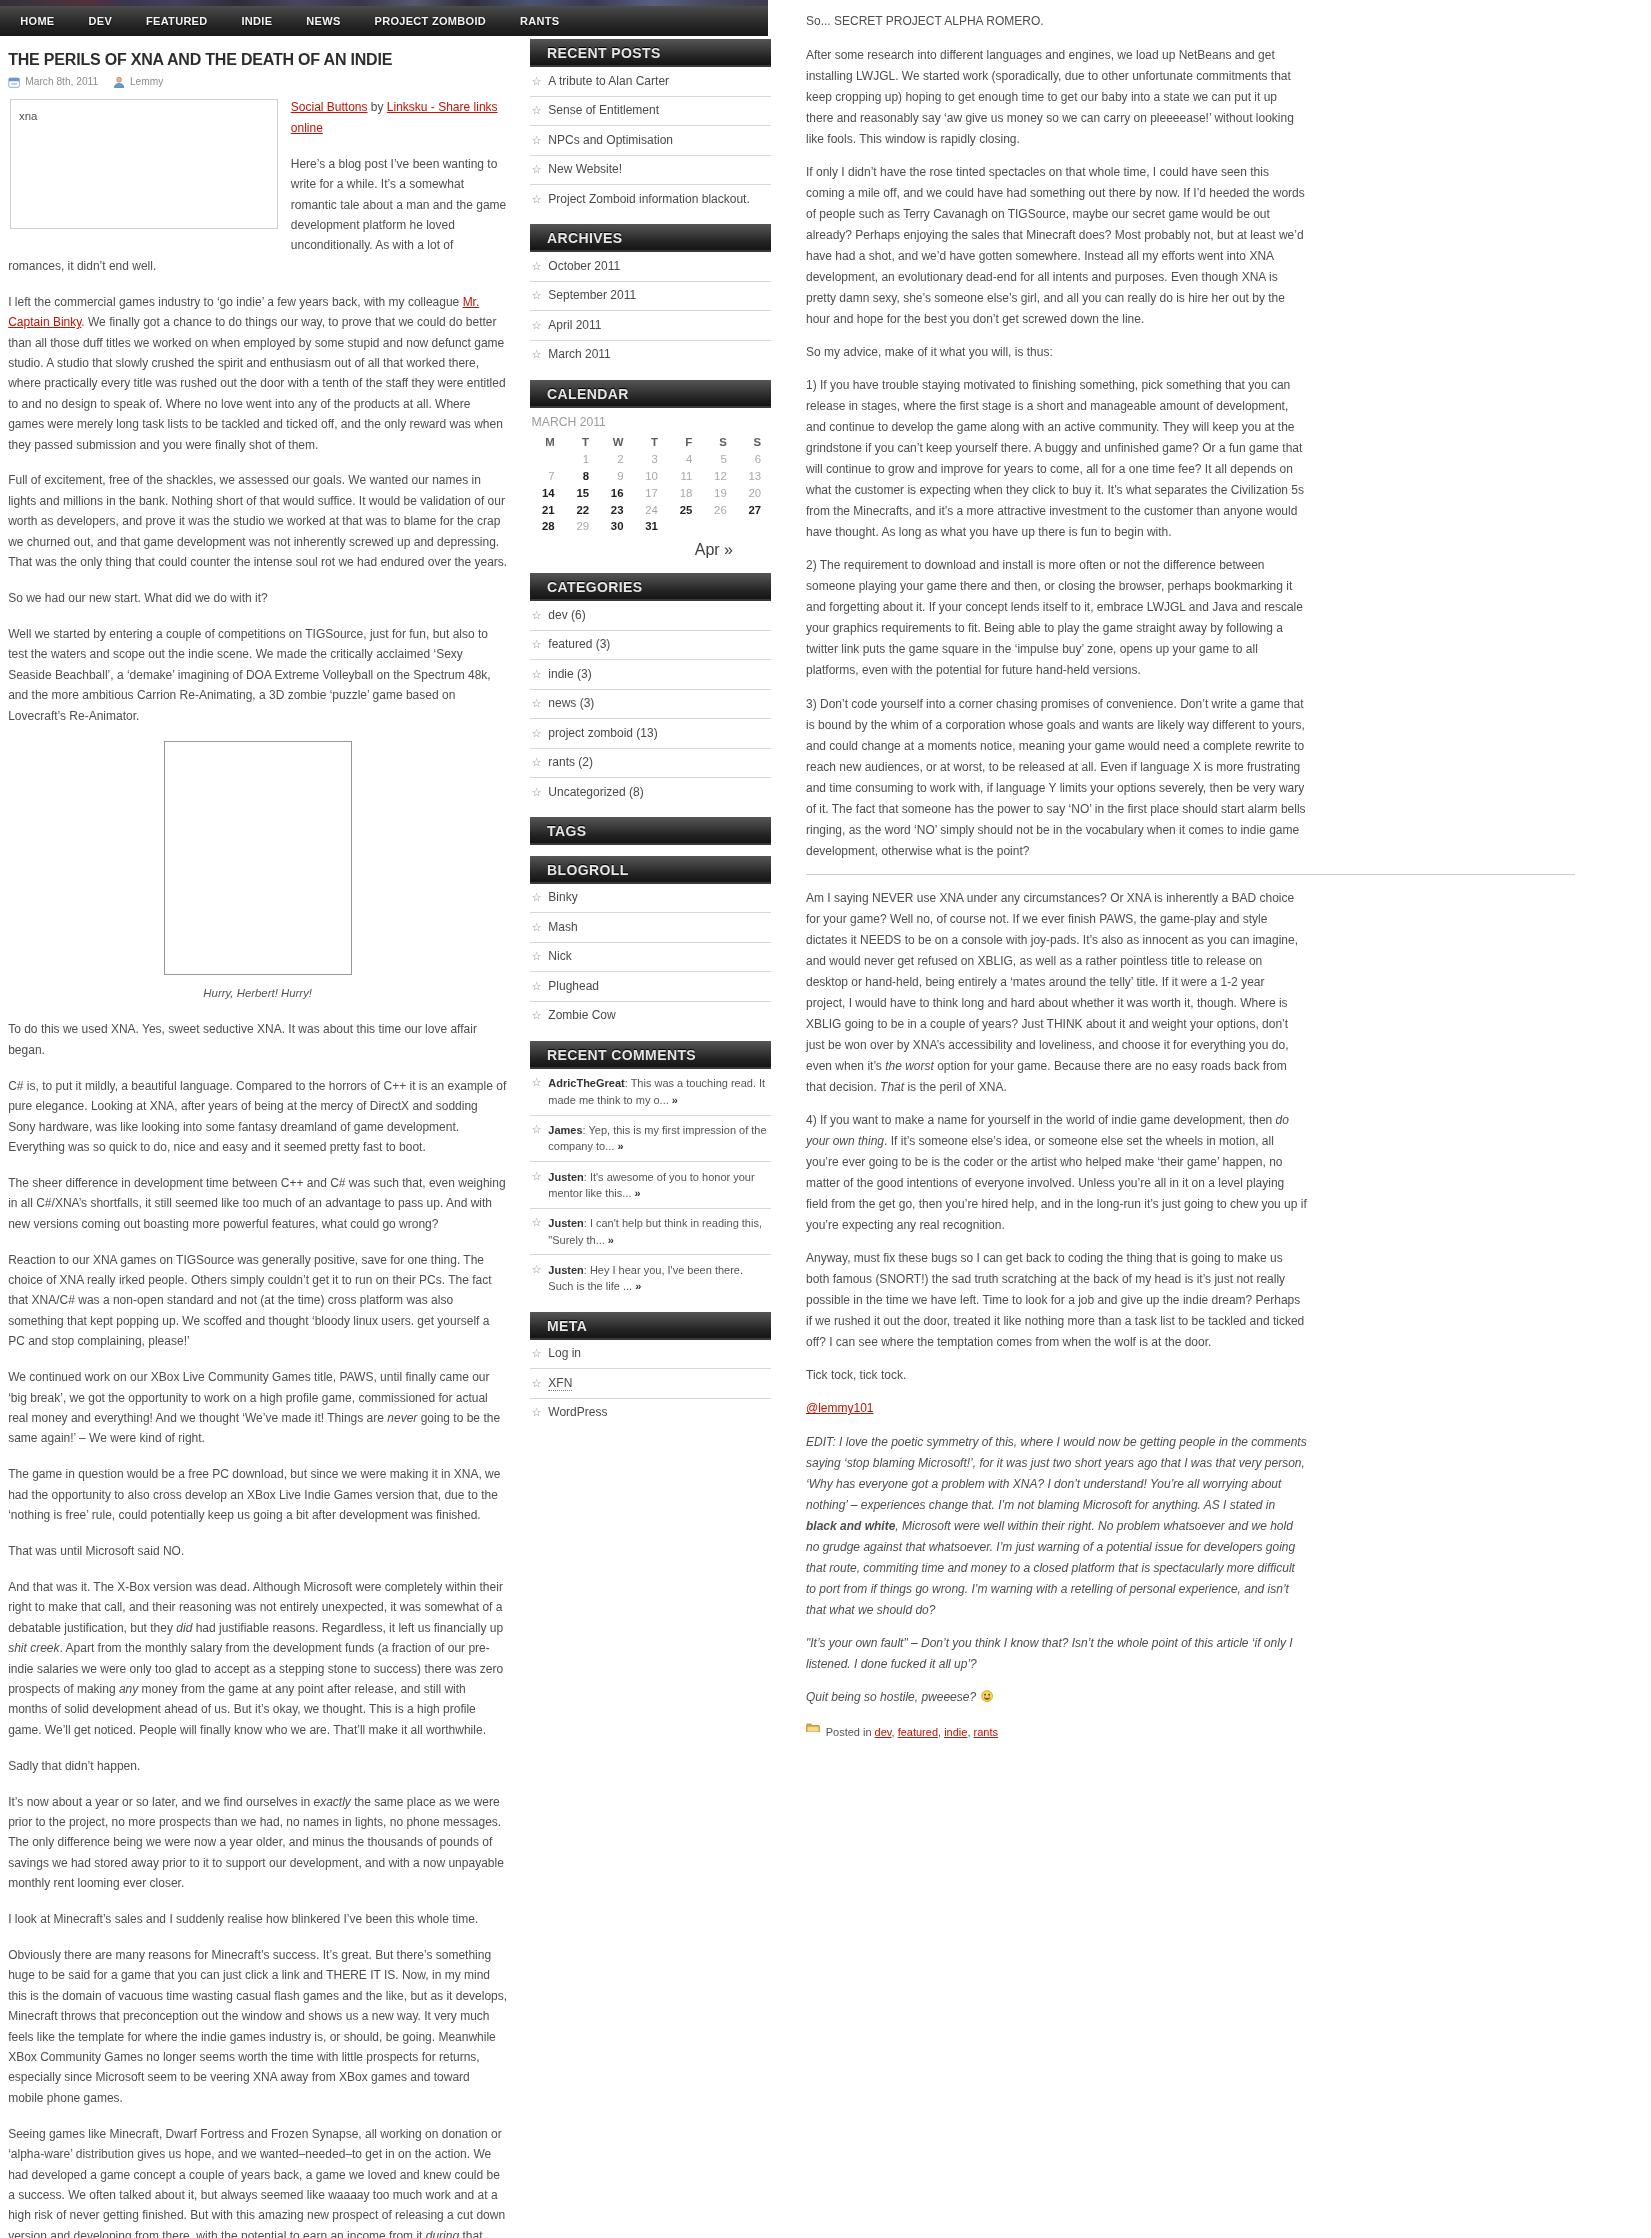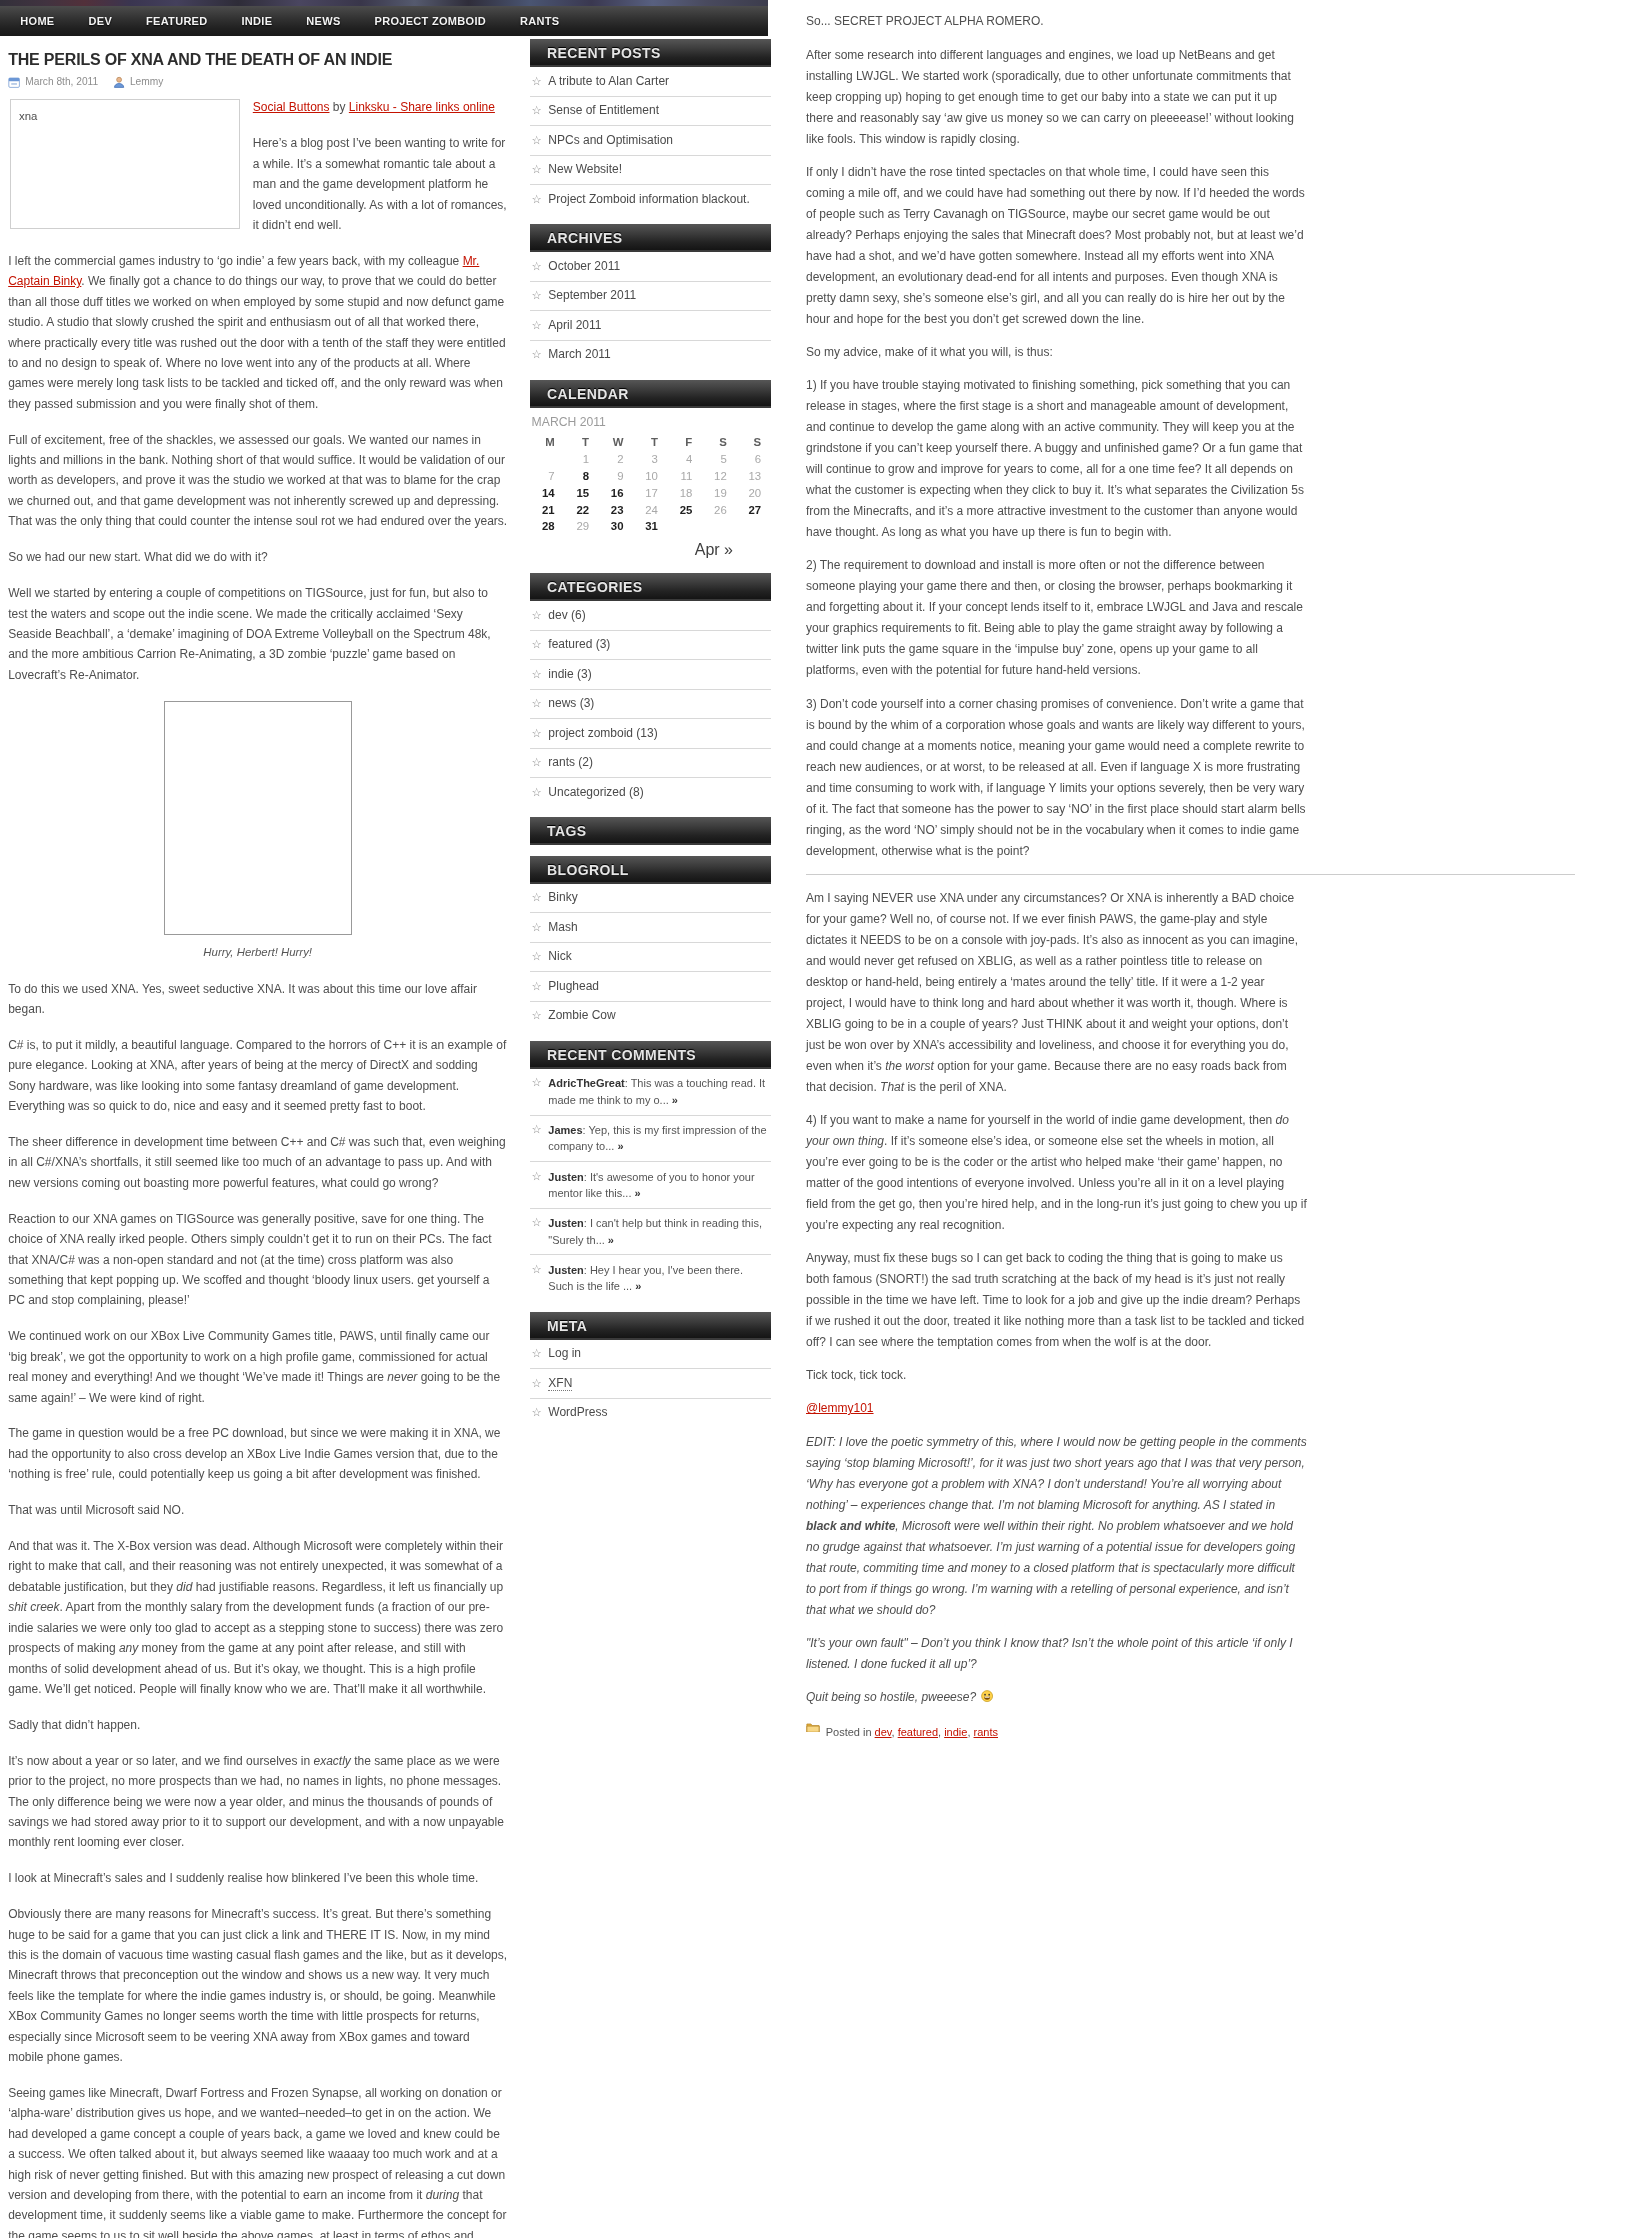--- a/index.html
+++ b/index.html
@@ -26,21 +26,21 @@
   #main-col{position:absolute;left:8.2px;top:51px;width:499px;}
   #post-title{
     font-size:16px;font-weight:bold;color:#2d2d2d;letter-spacing:-0.2px;margin:0 0 7.3px 0;
   }
   #post-meta{display:flex;align-items:flex-start;gap:4.9px;color:#8d8d8d;font-size:10.2px;margin-bottom:9px;}
   #post-meta .meta-sep{width:4.9px;}
   .post-body{font-size:12px;line-height:20.4px;color:#4e4e4e;}
   .post-body p{margin:0 0 15.5px 0;}
   .post-body em{font-style:italic;text-align:right;}
   #xna-box{
-    float:left;width:230px;height:130px;box-sizing:border-box;border:1.6px solid #cfcfcf;
+    float:left;width:268px;height:130px;box-sizing:border-box;border:1.6px solid #cfcfcf;
     background:#fff;margin:1.6px 13px 6.5px 1.6px;padding:5.7px 8.2px;color:#4e4e4e;font-size:11.4px;
   }
   .figure2{margin:3.3px 0 16.3px 0;text-align:center;}
   .figure2 .img2{
     display:block;margin:0 auto;width:188px;height:234px;box-sizing:border-box;
     border:0.8px solid #999;background:#fff;
   }
   .figure2 .caption{font-style:italic;color:#555;font-size:11.4px;margin-top:7.3px;}
   a.red-link{color:#c41200;text-decoration:underline;cursor:pointer;}
   

